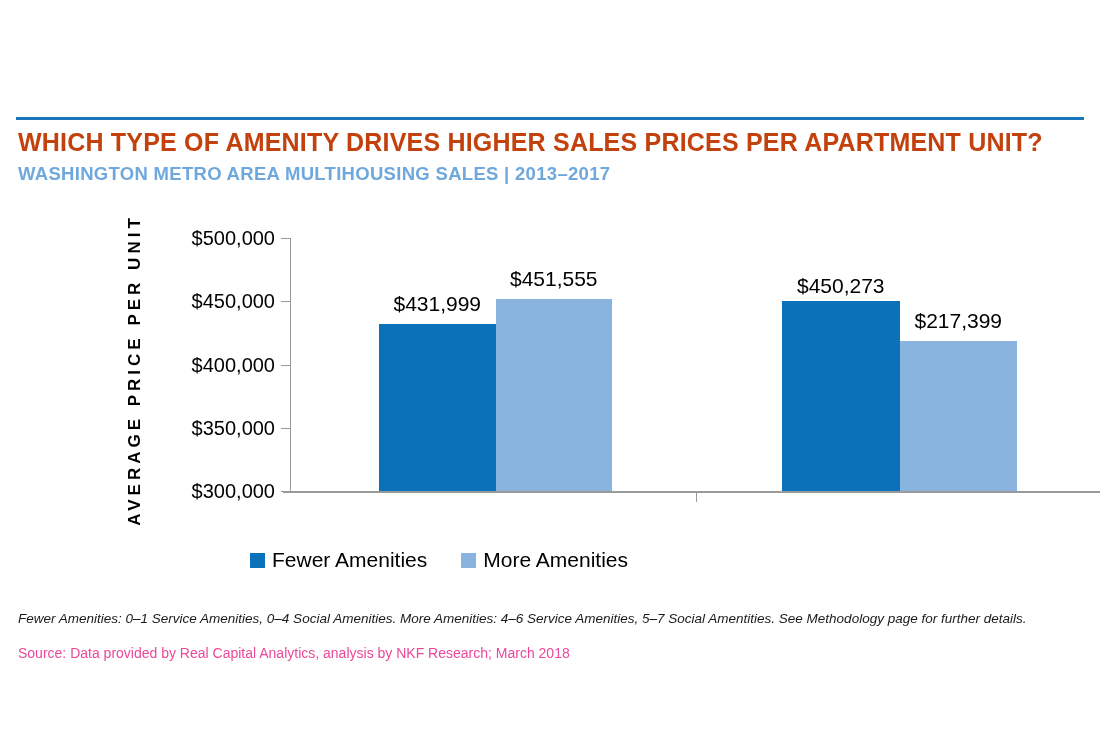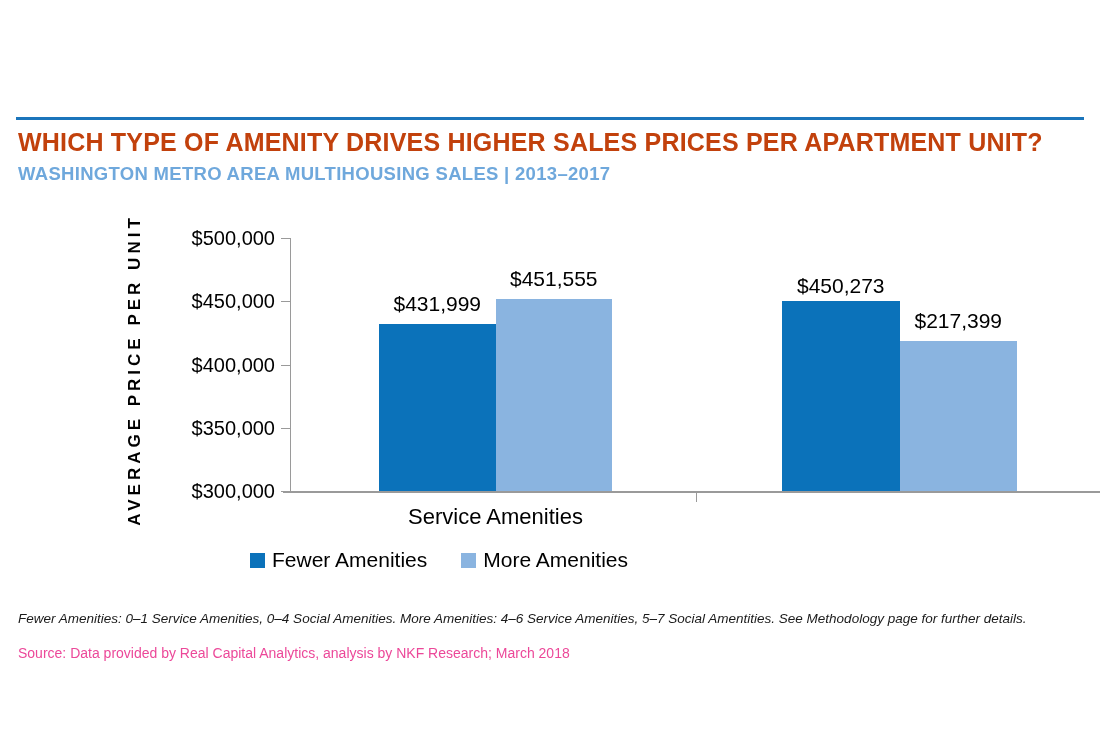--- a/index.html
+++ b/index.html
@@ -246,17 +246,16 @@
         <span class="legend-swatch" style="background: rgb(138, 180, 224);"></span>
         <span class="legend-label">More Amenities</span>
       </div>
     </div>
 
 <div class="ytick-mark" style="top: 238px;"></div>
     <div class="ytick-mark" style="top: 301.25px;"></div>
     <div class="ytick-mark" style="top: 364.5px;"></div>
     <div class="ytick-mark" style="top: 427.75px;"></div>
     <div class="ytick-mark" style="top: 491px;"></div>
-    <div class="cat-label" style="left: 495.5px;">Service Amenities</div>
   </div>
 
 <div id="footnote">Fewer Amenities: 0–1 Service Amenities, 0–4 Social Amenities. More Amenities: 4–6 Service Amenities, 5–7 Social Amentities. See Methodology page for further details.</div>
 <div id="source">Source: Data provided by Real Capital Analytics, analysis by NKF Research; March 2018</div>
 
 </body></html>

